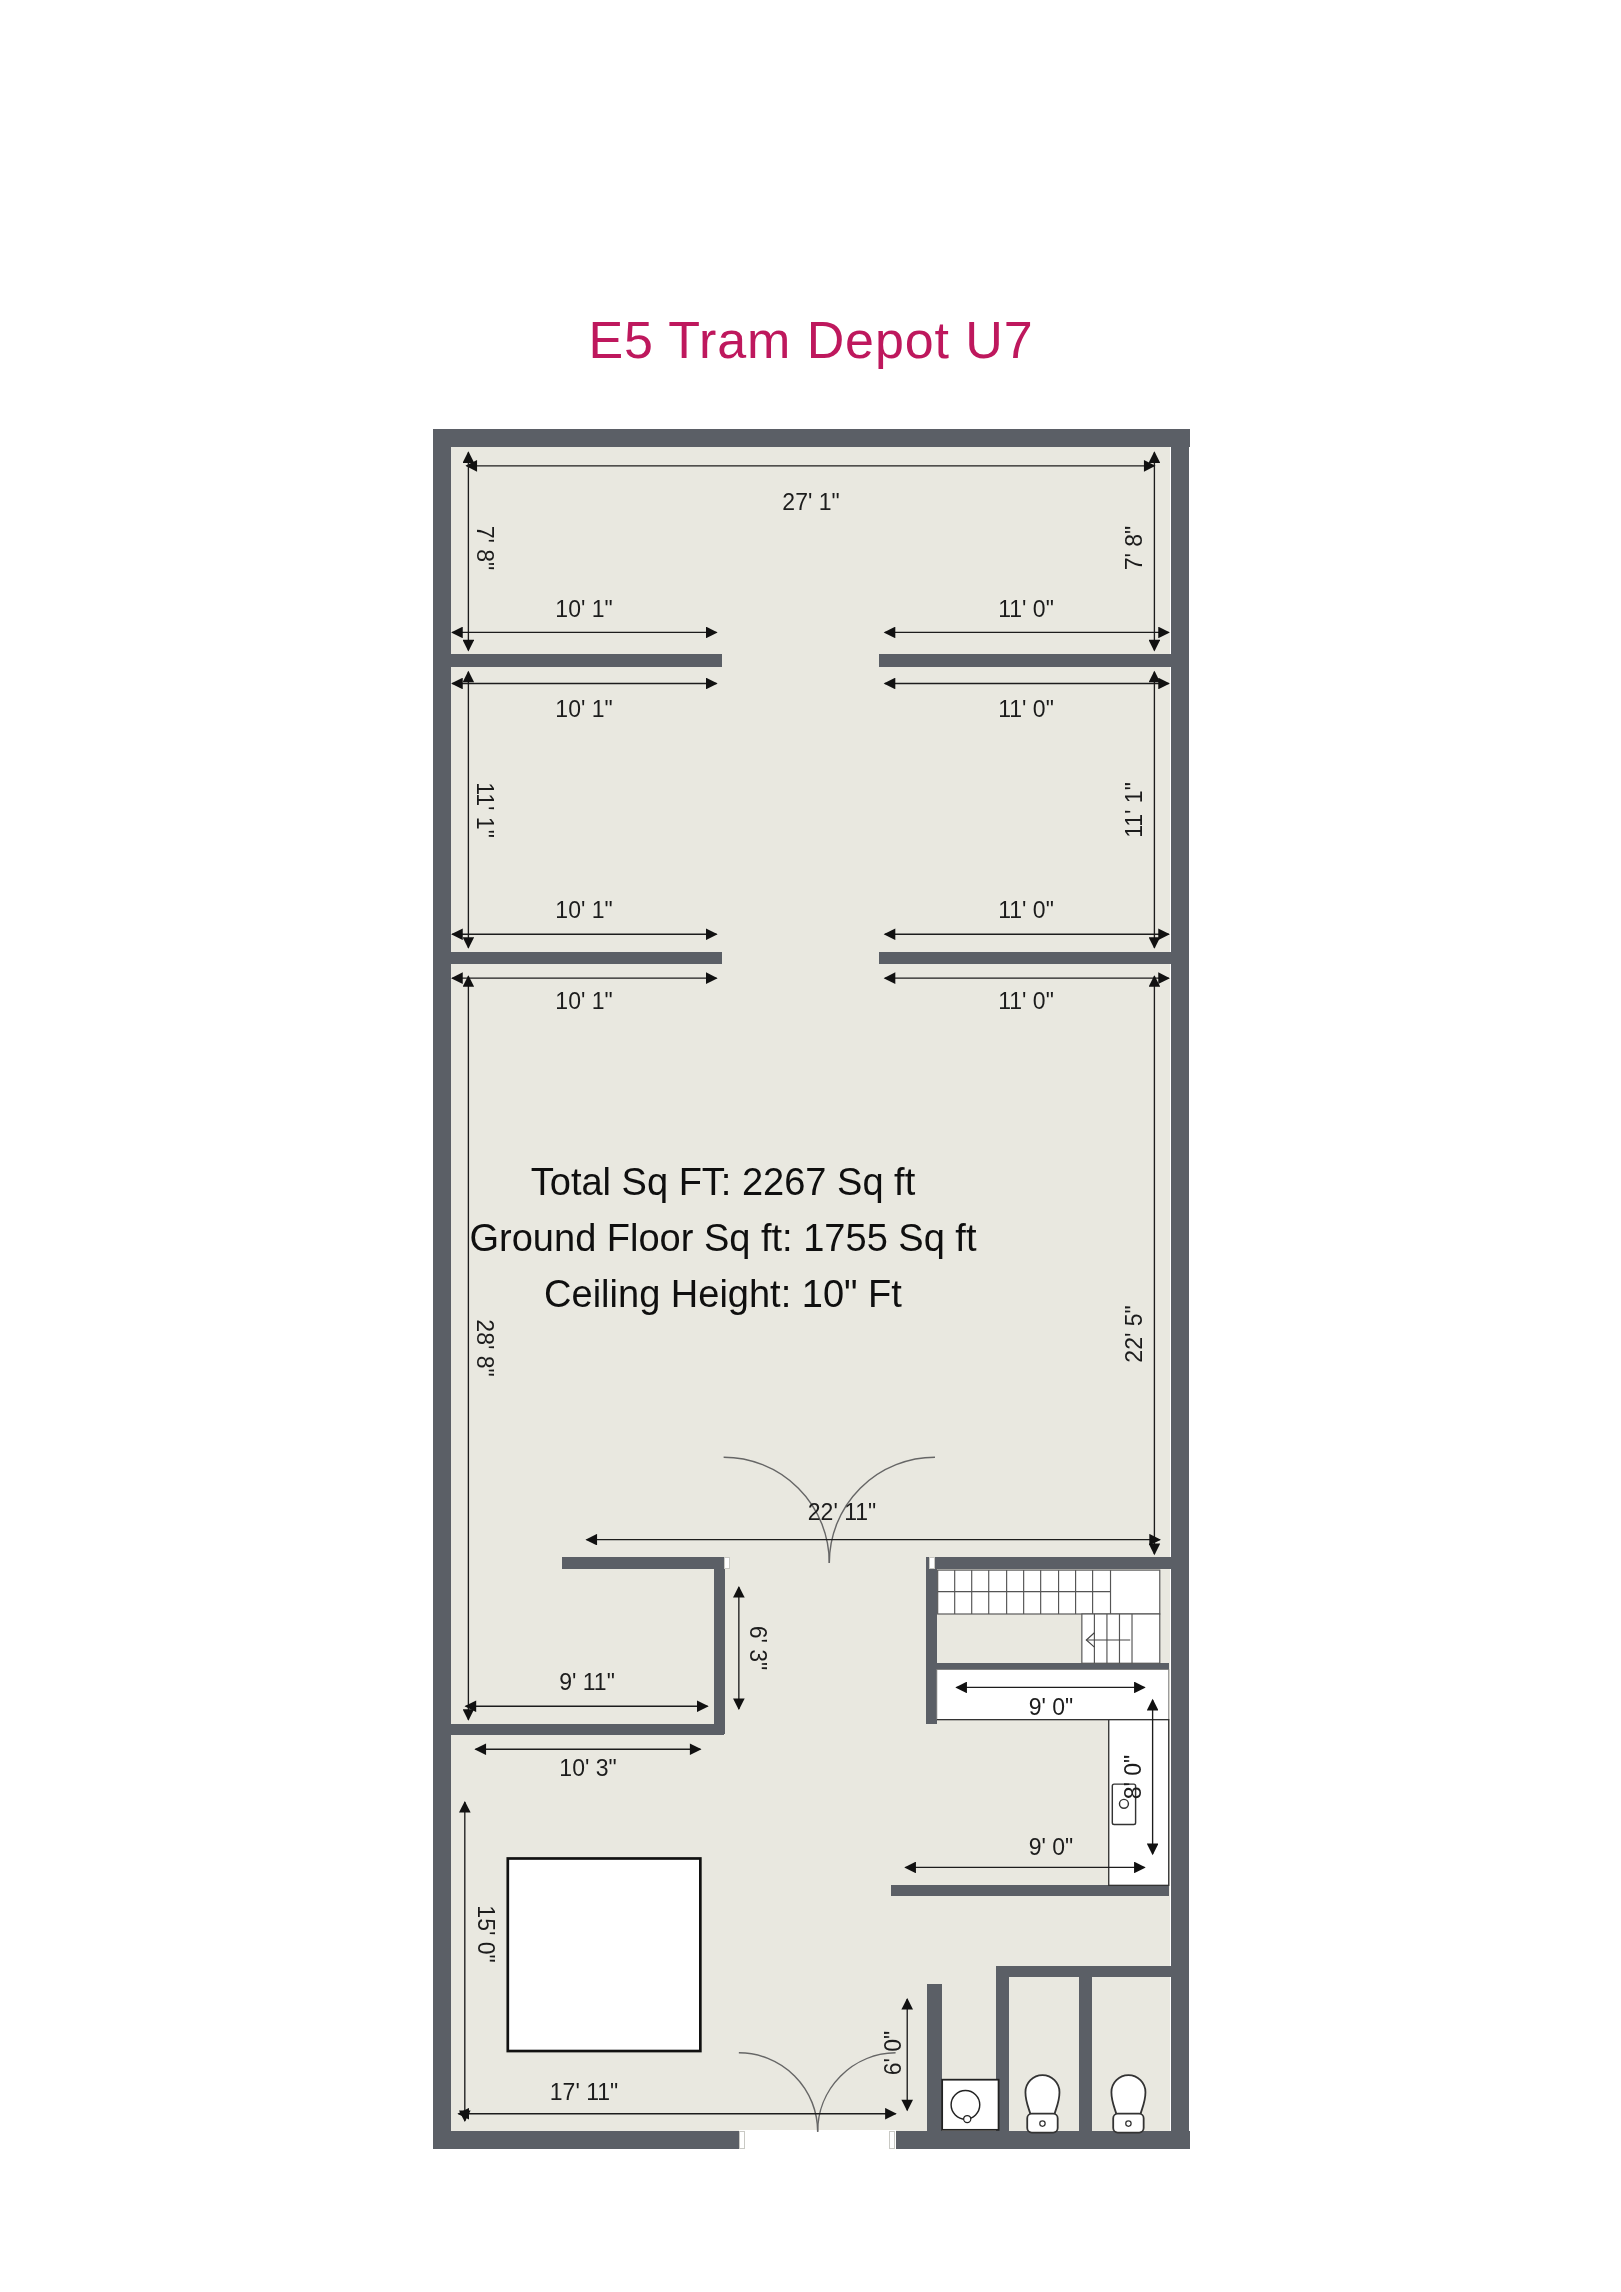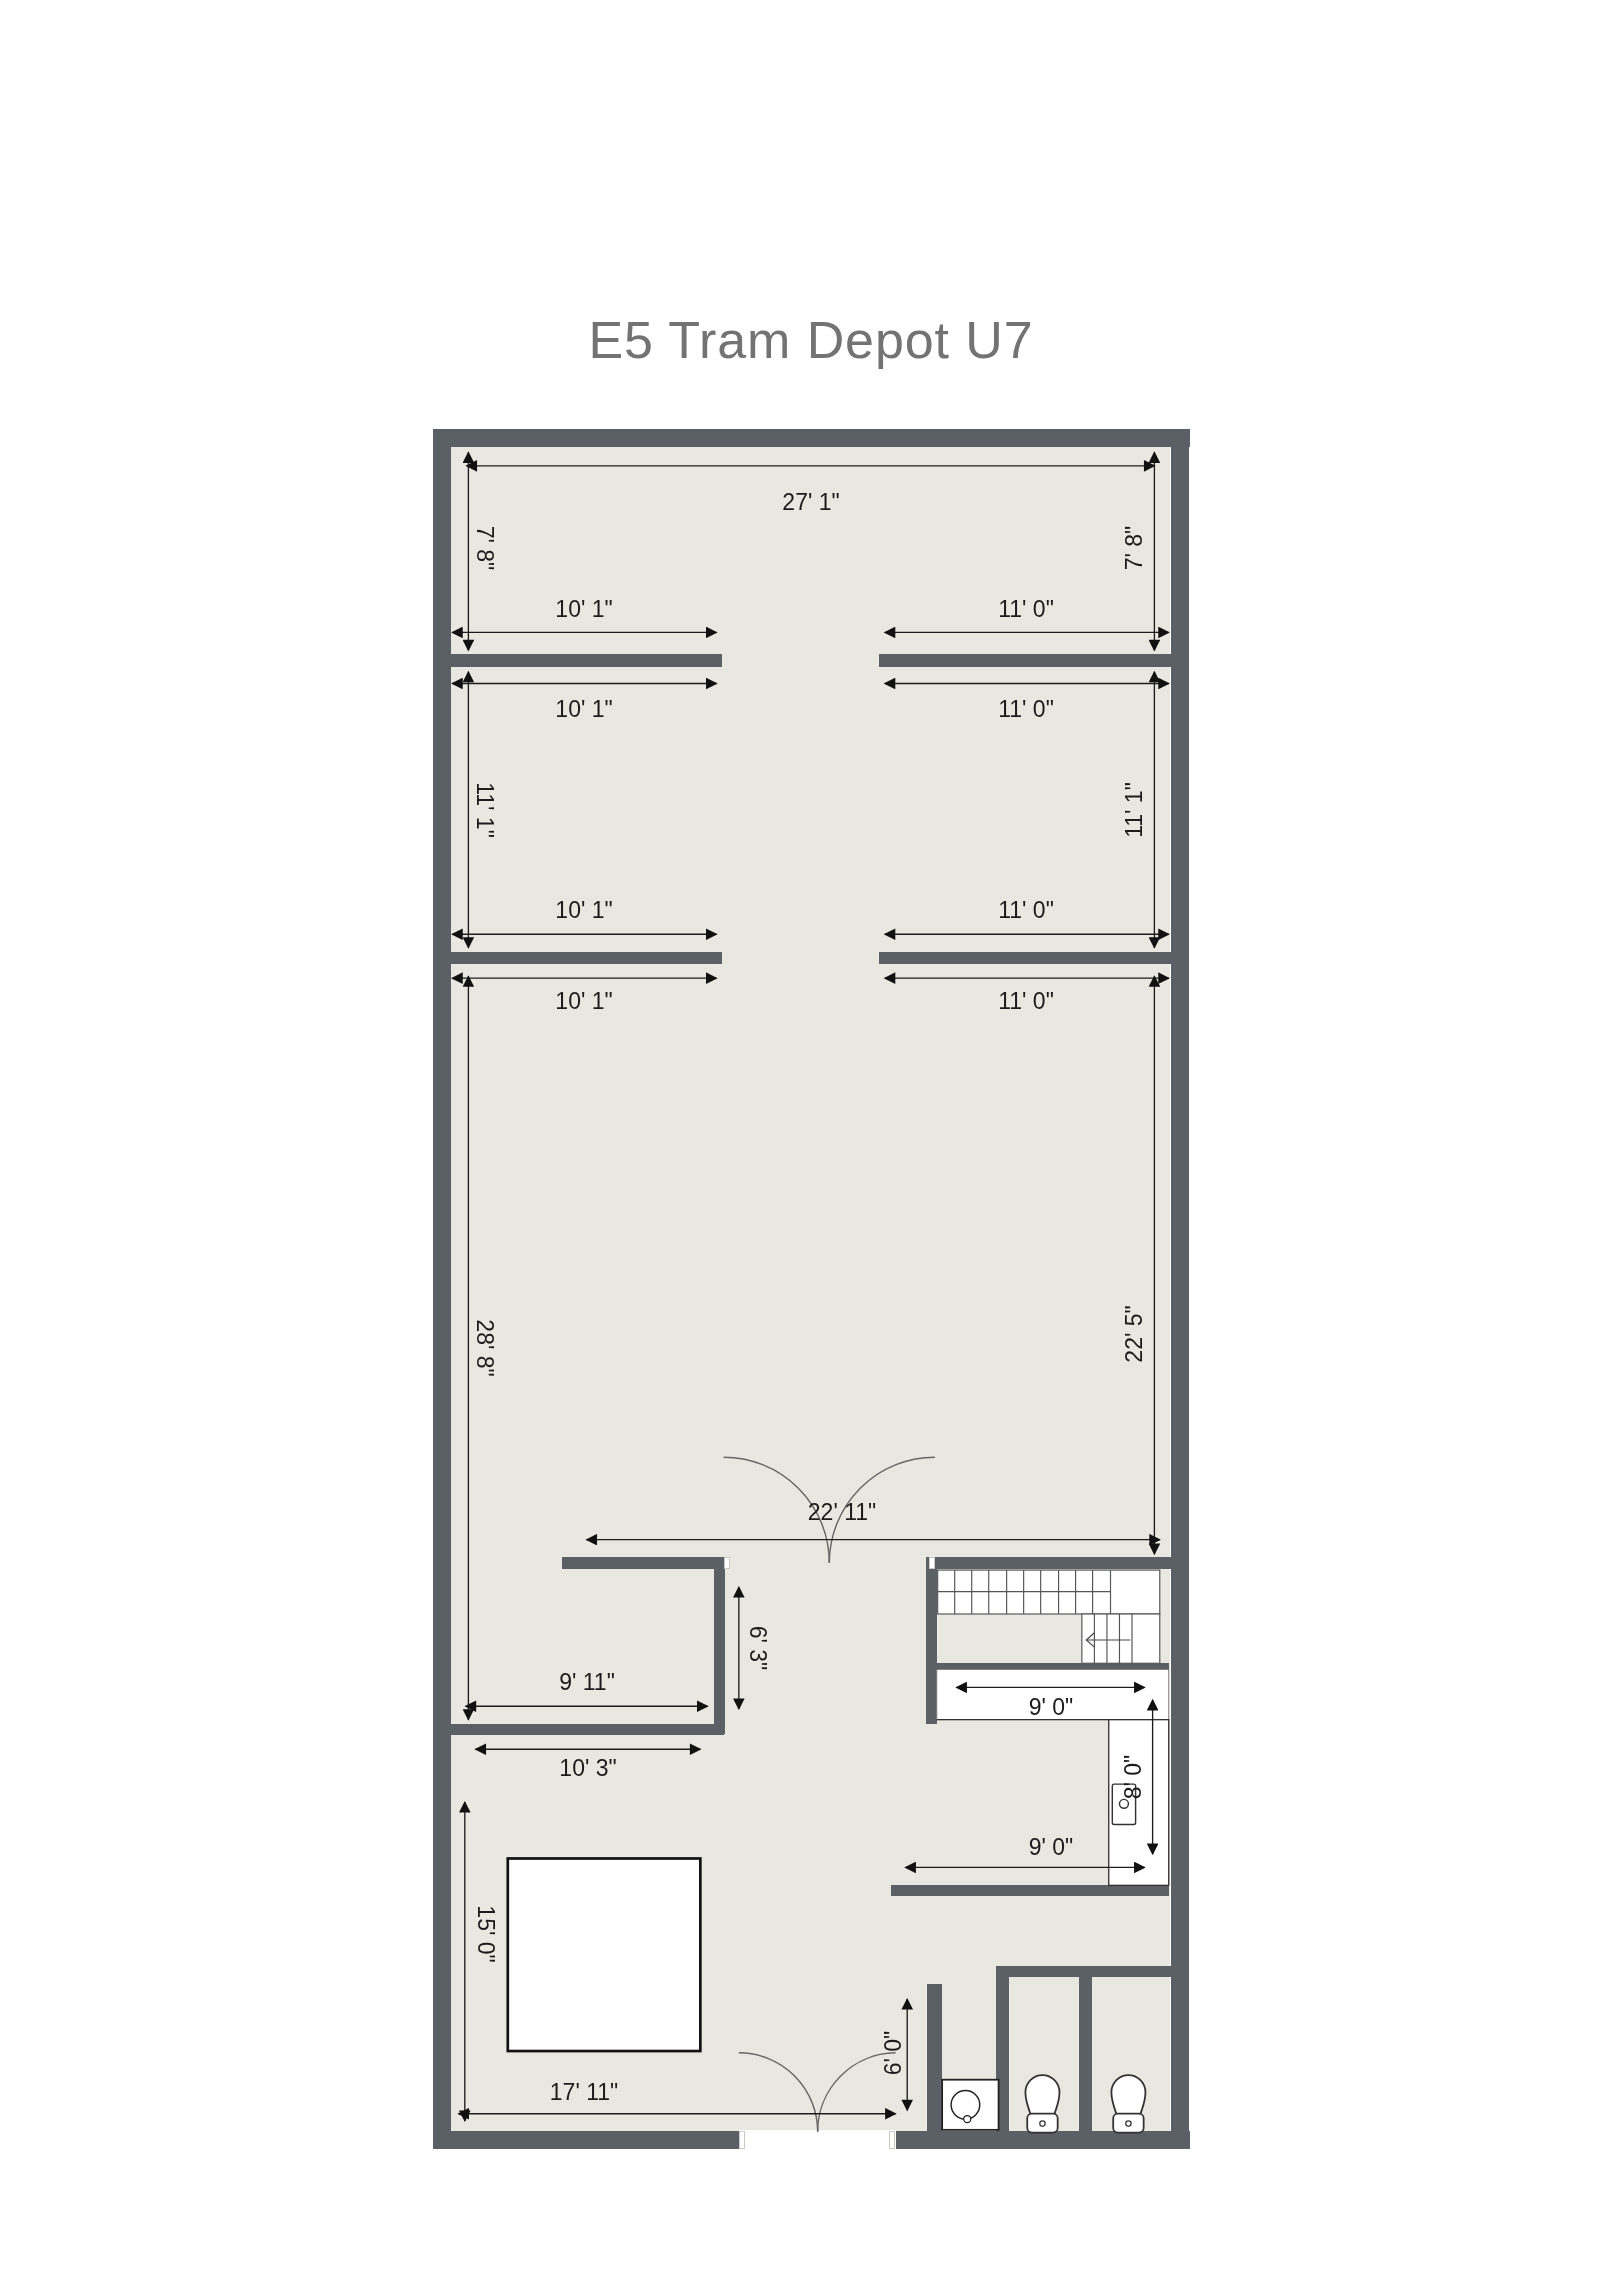--- a/index.html
+++ b/index.html
@@ -1,19 +1,19 @@
 <!DOCTYPE html>
 <html style="font-size:14.3px"><head>
 <meta charset="utf-8">
 <style>
   html,body{margin:0;padding:0;background:#ffffff;}
   .page{position:relative;width:1621px;height:2293px;background:#ffffff;overflow:hidden;
         font-family:"Liberation Sans", sans-serif;color:#111;}
   .title{position:absolute;left:811px;top:310px;transform:translateX(-50%);
-         font-size:52px;letter-spacing:0.9px;color:#737373;white-space:nowrap;}
+         font-size:52px;letter-spacing:0.9px;color:#be185d;white-space:nowrap;}
   
   .floor{position:absolute;left:450px;top:447px;width:720px;height:1685px;background:#e9e8e0;}
   .wall{position:absolute;background:#5b5f66;}
   .white{position:absolute;background:#ffffff;}
   .jamb{position:absolute;background:#ffffff;border:0.9px solid #c9c9c4;box-sizing:border-box;}
   
   .dim{position:absolute;font-size:23px;color:#1c1c1c;white-space:nowrap;
        transform:translate(-50%,-50%);}
   .dim.rot90{transform:translate(-50%,-50%) rotate(90deg);}
   .dim.rot270{transform:translate(-50%,-50%) rotate(-90deg);}
@@ -176,15 +176,20 @@
   <div class="dim" style="left:587px;top:1682px">9' 11"</div>
   <div class="dim rot90" style="left:757px;top:1648px">6' 3"</div>
   <div class="dim" style="left:588px;top:1768px">10' 3"</div>
   <div class="dim rot90" style="left:485px;top:1934px">15' 0"</div>
   <div class="dim" style="left:584px;top:2092px">17' 11"</div>
   <div class="dim" style="left:1051px;top:1707px">9' 0"</div>
   <div class="dim rot270" style="left:1133px;top:1777px">8' 0"</div>
   <div class="dim" style="left:1051px;top:1847px">9' 0"</div>
   <div class="dim rot270" style="left:893px;top:2053px">6' 0"</div>
 
+  <div class="summary">
+    <div>Total Sq FT: 2267 Sq ft</div>
+    <div>Ground Floor Sq ft: 1755 Sq ft</div>
+    <div>Ceiling Height: 10" Ft</div>
+  </div>
 
 </div>
 
 
 </body></html>

